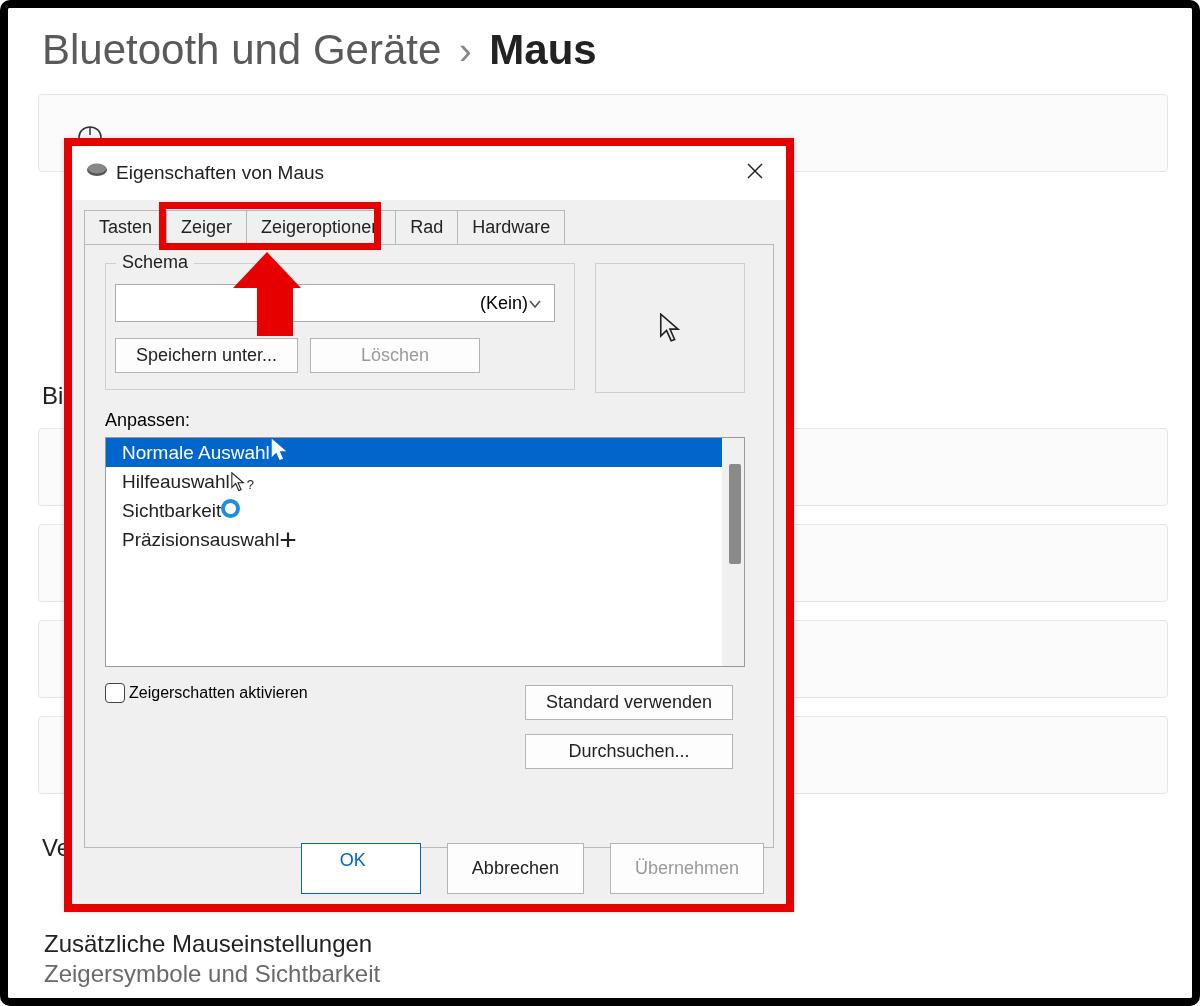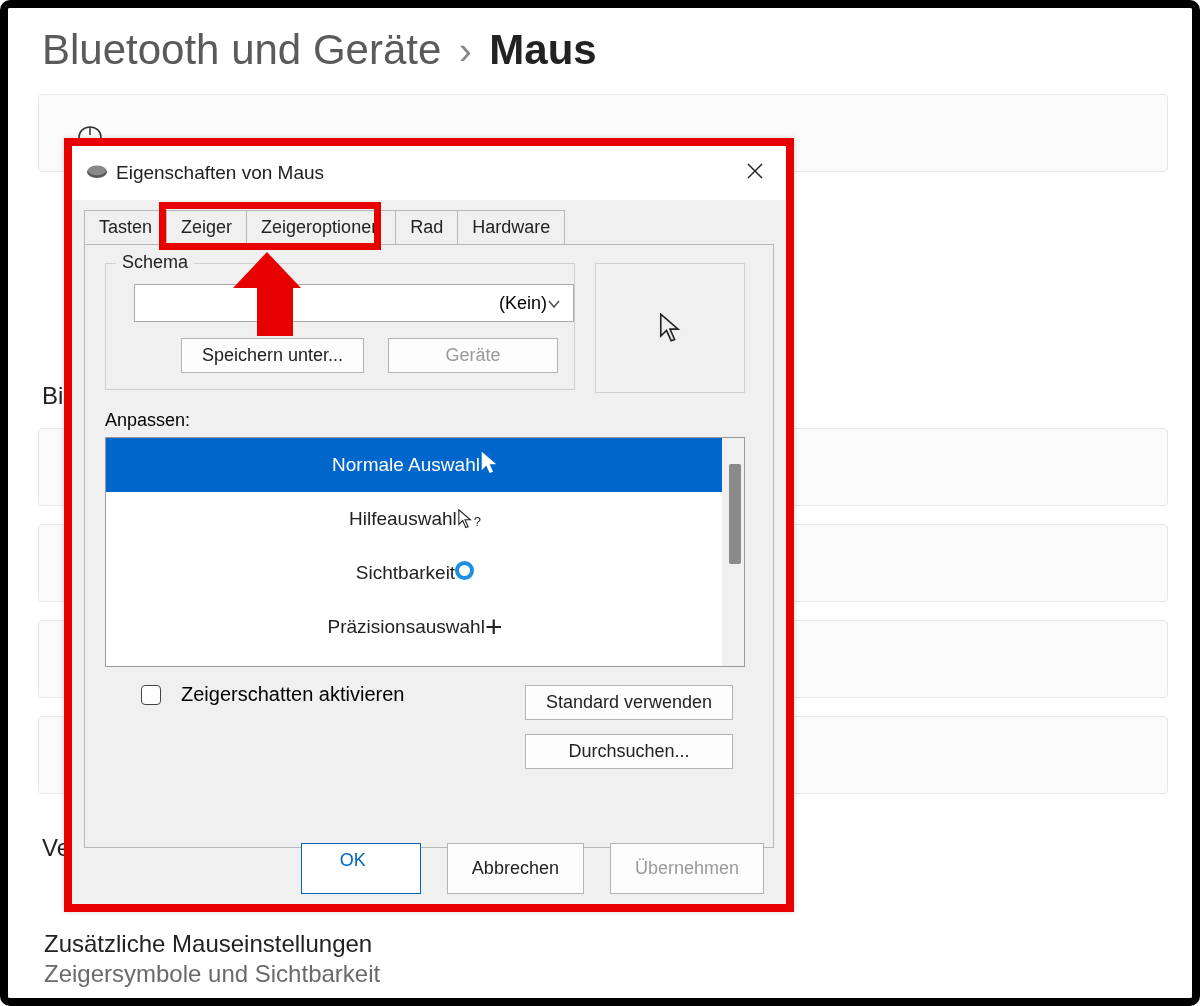--- a/index.html
+++ b/index.html
@@ -29,21 +29,21 @@
   
   .dialog-wrap {
     position:absolute; left:56px; top:130px; width:730px; height:774px;
     border:8px solid #e60000; background:#f0f0f0;
     box-shadow:0 0 6px rgba(0,0,0,0.15);
   }
   .titlebar {
     display:flex; align-items:center; justify-content:space-between;
     background:#fff; height:54px; padding:0 14px;
   }
-  .titlebar-left { display:flex; align-items:flex-end; gap:8px; }
+  .titlebar-left { display:flex; align-items:flex-start; gap:8px; }
   .title-text { font-size:19px; color:#222; }
   .close-x { cursor:pointer; padding:4px 8px; }
 
   .tabstrip { display:flex; align-items:flex-end; margin:10px 12px 0 12px; position:relative; }
   .tab {
     border:1px solid #b8b8b8; border-bottom:none; background:#f0f0f0;
     padding:6px 14px; font-size:18px; color:#222; margin-right:-1px; cursor:pointer;
     position:relative;
   }
   .tab.active { background:#f0f0f0; z-index:2; border-bottom:1px solid #f0f0f0; margin-bottom:-1px; }
@@ -57,57 +57,57 @@
   .arrow-up .shaft { width:36px; height:48px; background:#e60000; margin:0 auto; }
   .arrow-up .head {
     width:0; height:0; border-left:34px solid transparent; border-right:34px solid transparent;
     border-bottom:36px solid #e60000; margin-left:-16px;
   }
 
   .tab-panel {
     border:1px solid #b8b8b8; background:#f0f0f0; margin:0 12px 10px 12px;
     padding:18px 20px 16px 20px; height:604px; position:relative;
   }
-  .groupbox { border:1px solid #cfcfcf; padding:20px 16px 16px 28px; position:relative; width:470px; }
+  .groupbox { border:1px solid #cfcfcf; padding:20px 16px 16px 9px; position:relative; width:470px; }
   .groupbox .legend { position:absolute; top:-12px; left:10px; background:#f0f0f0; padding:0 6px; font-size:18px; color:#222; }
   .combo {
     display:flex; align-items:center; justify-content:flex-end;
     background:#fff; border:1px solid #aaa; width:440px; height:38px;
     padding:0 12px; font-size:18px; cursor:pointer;
   }
-  .schema-buttons { display:flex; gap:24px; margin-top:16px; justify-content:flex-end; }
+  .schema-buttons { display:flex; gap:12px; margin-top:16px; }
   .btn {
     background:#fdfdfd; border:1px solid #b4b4b4; padding:6px 20px;
     font-size:18px; color:#222; cursor:pointer; min-width:170px; text-align:center;
   }
   .btn.disabled { color:#9a9a9a; cursor:default; }
   .preview-box {
     position:absolute; top:18px; left:510px; width:150px; height:130px;
     border:1px solid #cfcfcf; background:#f0f0f0;
     display:flex; align-items:center; justify-content:center;
   }
 
   .anpassen-label { font-size:18px; margin:20px 0 6px 0; }
   .listbox {
     border:1px solid #9a9a9a; background:#fff; width:640px; height:230px;
     overflow:hidden; position:relative;
   }
   .listbox-inner { width:618px; }
   .list-item {
-    display:flex; align-items:center; justify-content:center;
-    padding:0 16px; height:54px; font-size:19px; color:#222; cursor:pointer;
+    display:flex; align-items:center; justify-content:flex-start;
+    padding:0 16px; height:29px; font-size:19px; color:#222; cursor:pointer;
   }
   .list-item.selected { background:#0066cc; color:#fff; }
   .list-scrollbar {
     position:absolute; right:0; top:0; width:22px; height:100%;
     background:#f0f0f0;
   }
   .list-thumb { position:absolute; right:3px; top:26px; width:12px; height:100px; background:#8a8a8a; border-radius:2px; }
 
-  .check-row { display:flex; align-items:center; gap:20px; font-size:20px; margin-top:16px;margin-left:36px; }
+  .check-row { display:flex; align-items:center; gap:4px; font-size:16px; margin-top:16px; }
   .checkbox { width:20px; height:20px; border:1.5px solid #444; border-radius:4px; background:#fff; }
 
   .right-col { position:absolute; left:440px; top:440px; display:flex; flex-direction:column; gap:14px; }
   .right-col .btn { min-width:200px; }
 
   .dlg-buttons { position:absolute; left:0; right:0; bottom:10px; display:flex; gap:26px; justify-content:flex-end; padding:0 22px; }
   .primary-btn { border:1.5px solid #0067c0; color:#0067c0; background:#fff; padding:6px 38px; font-size:18px; cursor:pointer; min-width:120px; }
   .sec-btn { border:1px solid #b4b4b4; background:#fdfdfd; color:#222; padding:14px 24px; font-size:18px; cursor:pointer; min-width:130px; }
   .sec-btn.disabled { color:#9a9a9a; cursor:default; }
 
@@ -194,21 +194,21 @@
         <div class="combo">
           <span>(Kein)</span>
           <span>
             <svg width="14" height="10" viewBox="0 0 14 10">
                 <polyline points="2,2 7,8 12,2" fill="none" stroke="#555" stroke-width="1.6"></polyline>
               </svg>
           </span>
         </div>
         <div class="schema-buttons">
           <div class="btn">Speichern unter...</div>
-          <div class="btn disabled">Geräte</div>
+          <div class="btn disabled">Löschen</div>
         </div>
       </div>
 
       <div class="preview-box">
         <svg width="26" height="30" viewBox="0 0 20 26">
             <polygon points="2,1 2,20 7,15 11,24 14,23 10,14 17,14" fill="none" stroke="#222" stroke-width="1.4"></polygon>
           </svg>
       </div>
 
       <div class="anpassen-label">Anpassen:</div>

